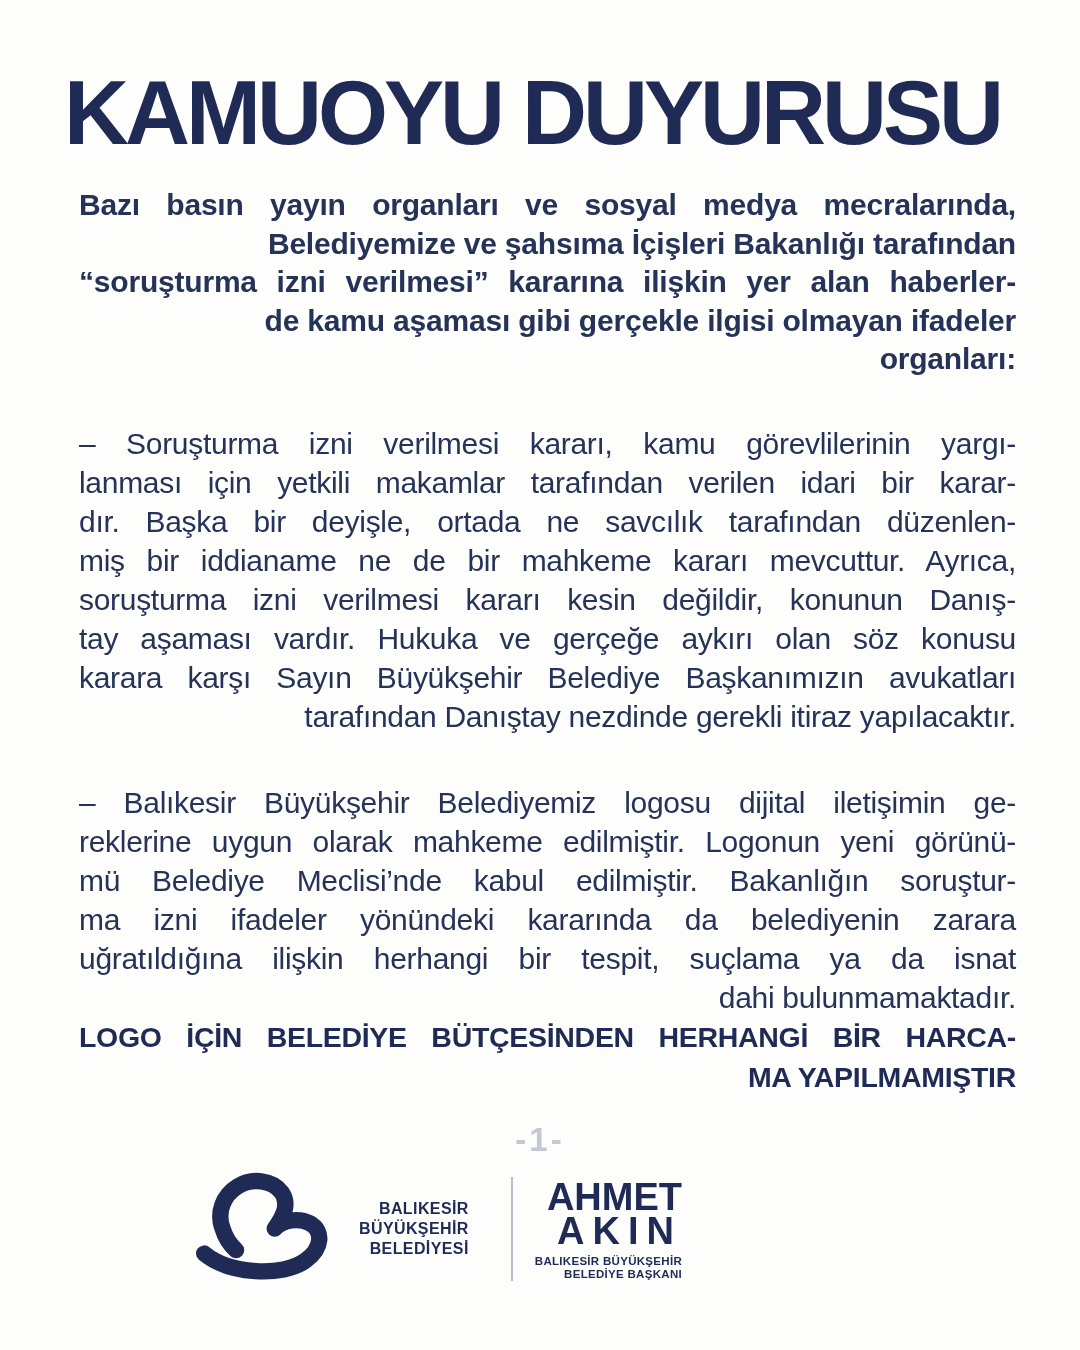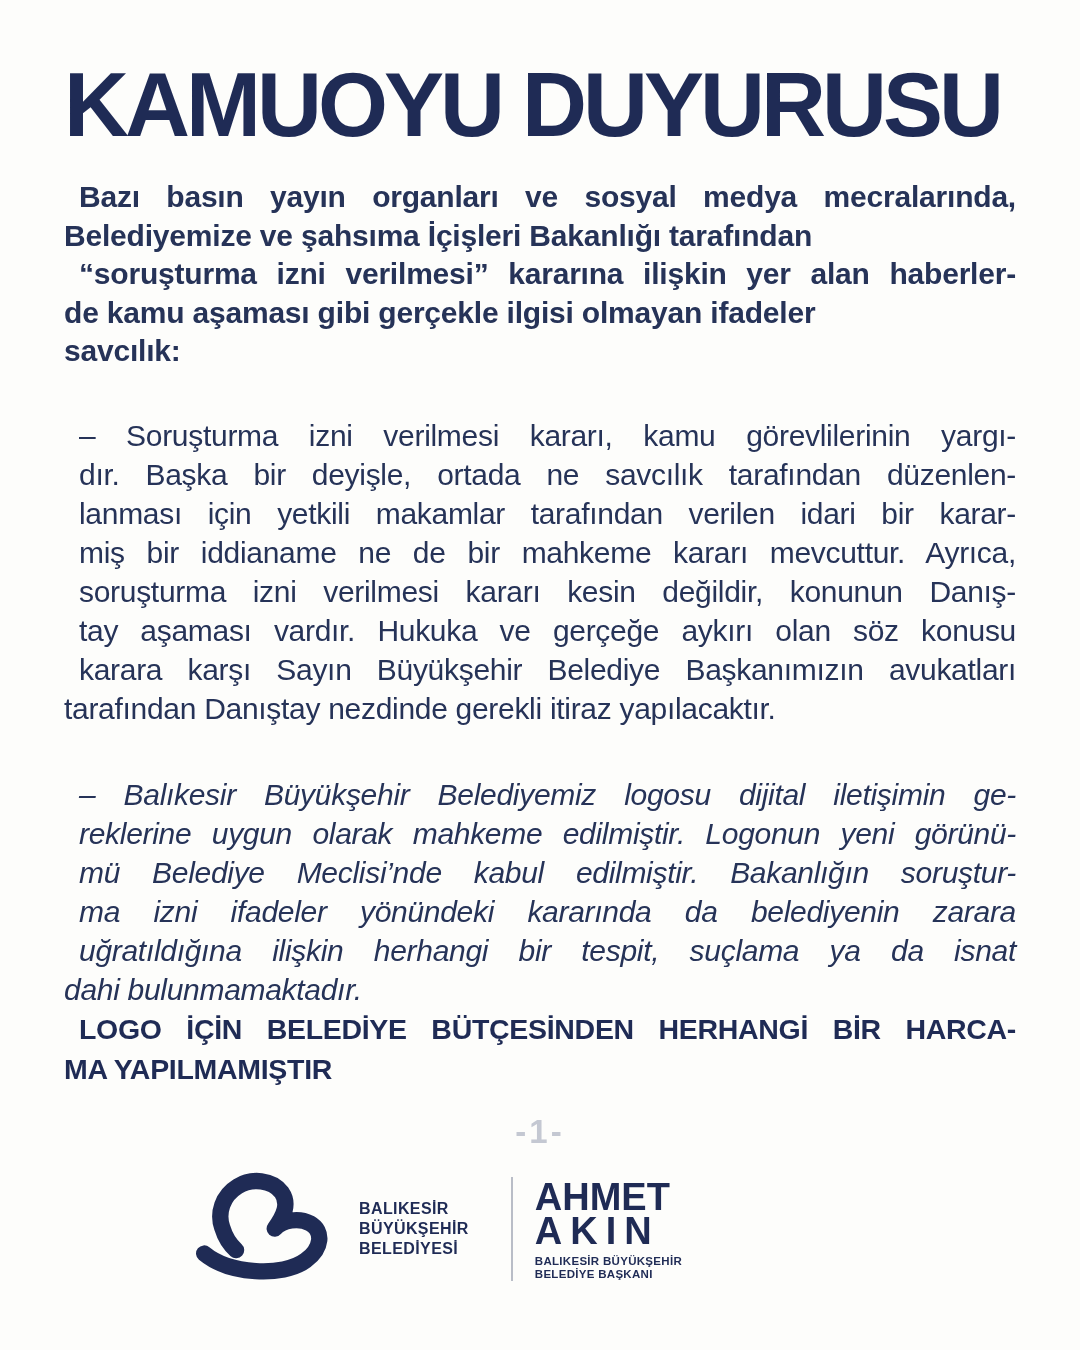--- a/index.html
+++ b/index.html
@@ -17,21 +17,21 @@
     font-family: "Liberation Sans", sans-serif;
     overflow: hidden;
   }
   #page {
     position: relative;
     width: 1080px; height: 1350px;
     background: var(--bg);
   }
   .content {
     position: absolute;
-    left: 64px; top: 0;
+    left: 64px; top: 8px;
     width: 952px;
   }
   .title {
     margin-top: 58px;
     font-size: 90px;
     font-weight: bold;
     letter-spacing: -4px;
     line-height: 94px;
     color: var(--navy);
     white-space: nowrap;
@@ -44,30 +44,30 @@
     letter-spacing: -0.2px;
     color: var(--body-navy);
   }
   .para {
     font-size: 30px;
     line-height: 39px;
     letter-spacing: -0.3px;
     color: var(--body-navy);
   }
   .para-1 { margin-top: 45px; }
-  .para-2 { margin-top: 47px; font-style: italic; }
+  .para-2 { margin-top: 47px; }
   .closing {
     margin-top: 0;
     font-size: 28.5px;
     font-weight: bold;
     line-height: 40px;
     letter-spacing: -0.3px;
     color: var(--navy);
   }
-  .tline { text-align: left; }
+  .tline { text-align: right; }
   .tline.just {
     text-align: justify;
     text-align-last: justify;
     margin-left: 15px;
   }
   .pagenum {
     margin-top: 24px;
     text-align: center;
     font-size: 33px;
     font-weight: bold;
@@ -130,27 +130,27 @@
 
   <div class="content">
 
     <div class="title">KAMUOYU DUYURUSU</div>
 
     <div class="intro">
         <div class="tline just">Bazı basın yayın organları ve sosyal medya mecralarında,</div>
         <div class="tline">Belediyemize ve şahsıma İçişleri Bakanlığı tarafından</div>
         <div class="tline just">“soruşturma izni verilmesi” kararına ilişkin yer alan haberler-</div>
         <div class="tline">de kamu aşaması gibi gerçekle ilgisi olmayan ifadeler</div>
-        <div class="tline">savcılık:</div>
+        <div class="tline">organları:</div>
       </div>
 
     <div class="para para-1">
         <div class="tline just">– Soruşturma izni verilmesi kararı, kamu görevlilerinin yargı-</div>
+        <div class="tline just">lanması için yetkili makamlar tarafından verilen idari bir karar-</div>
         <div class="tline just">dır. Başka bir deyişle, ortada ne savcılık tarafından düzenlen-</div>
-        <div class="tline just">lanması için yetkili makamlar tarafından verilen idari bir karar-</div>
         <div class="tline just">miş bir iddianame ne de bir mahkeme kararı mevcuttur. Ayrıca,</div>
         <div class="tline just">soruşturma izni verilmesi kararı kesin değildir, konunun Danış-</div>
         <div class="tline just">tay aşaması vardır. Hukuka ve gerçeğe aykırı olan söz konusu</div>
         <div class="tline just">karara karşı Sayın Büyükşehir Belediye Başkanımızın avukatları</div>
         <div class="tline">tarafından Danıştay nezdinde gerekli itiraz yapılacaktır.</div>
       </div>
 
     <div class="para para-2">
         <div class="tline just">– Balıkesir Büyükşehir Belediyemiz logosu dijital iletişimin ge-</div>
         <div class="tline just">reklerine uygun olarak mahkeme edilmiştir. Logonun yeni görünü-</div>

